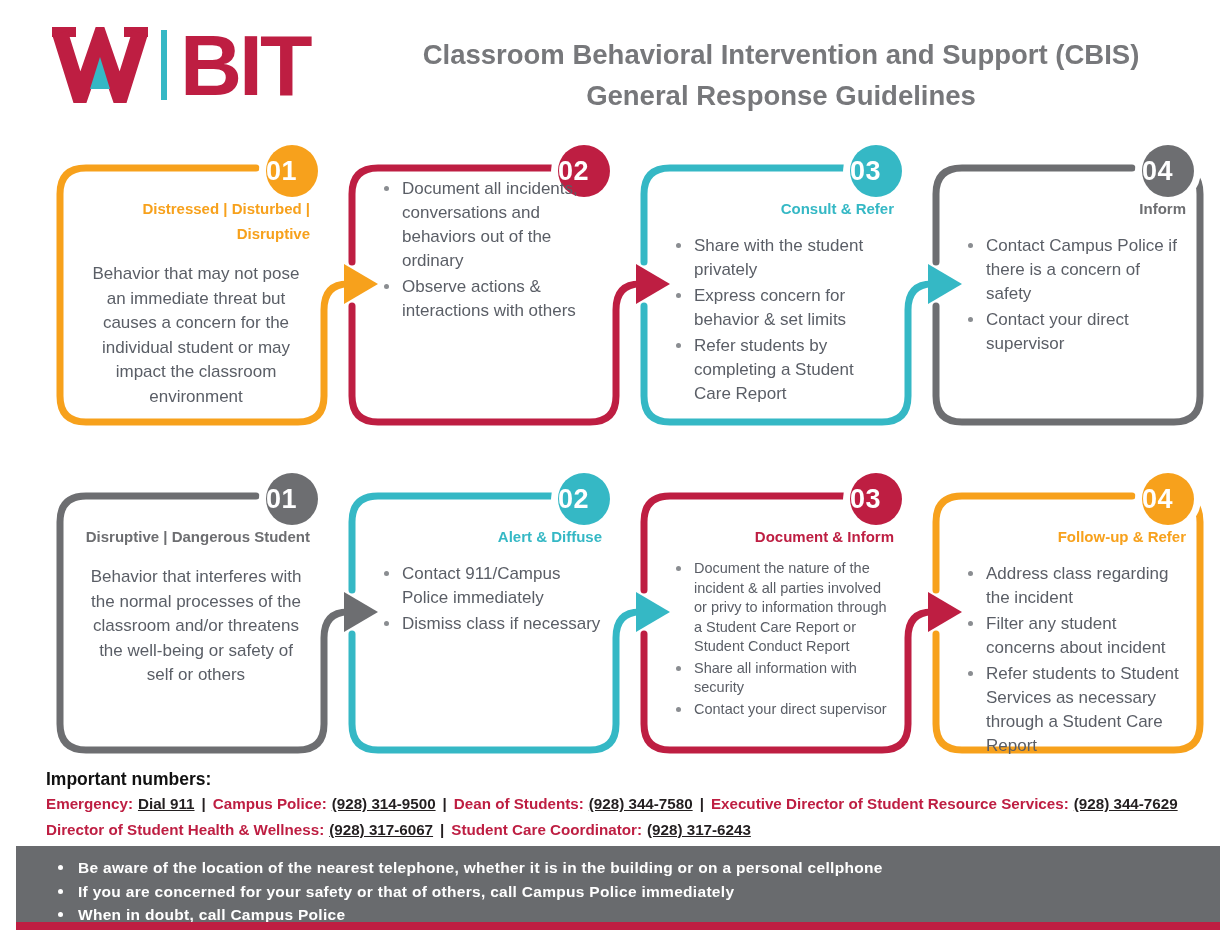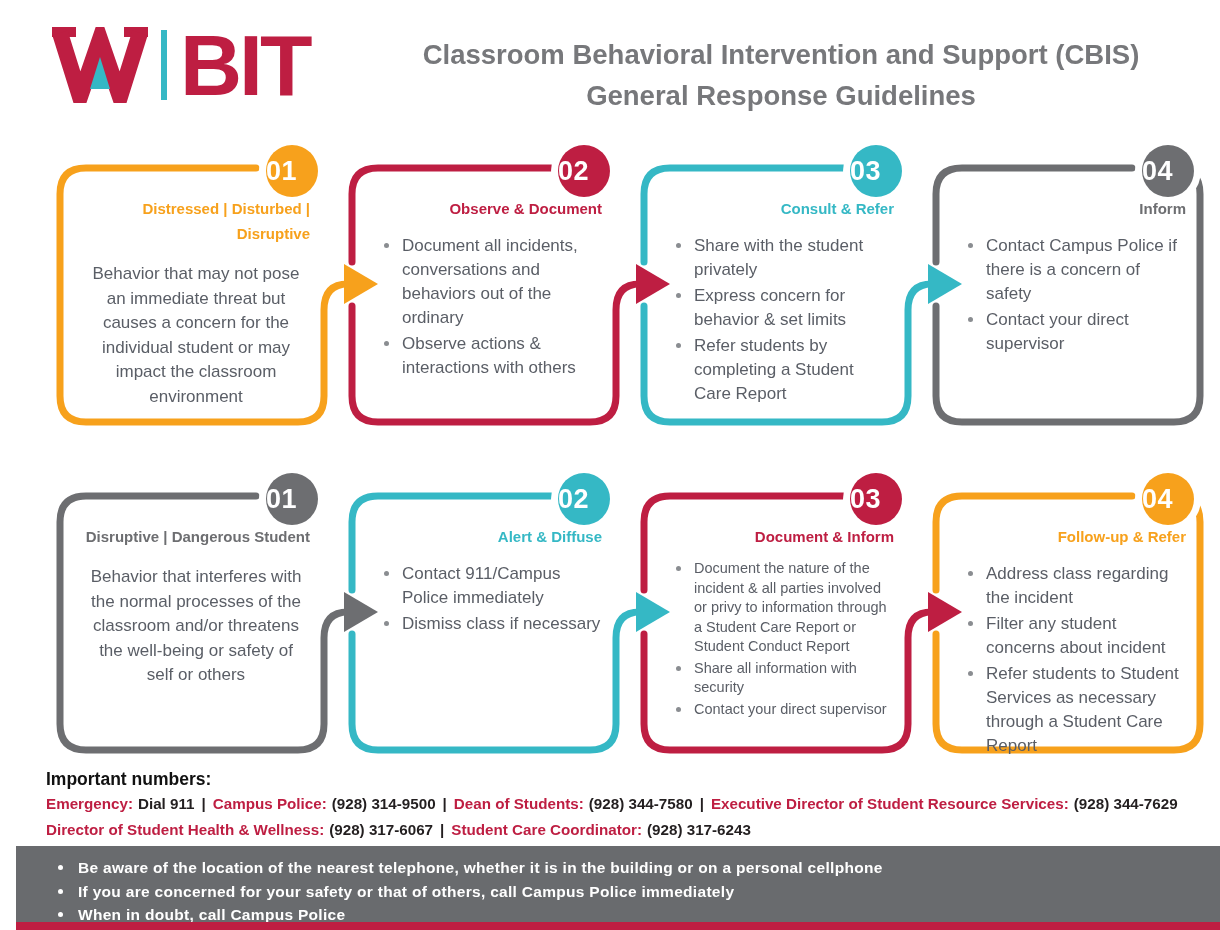--- a/index.html
+++ b/index.html
@@ -39,21 +39,21 @@
   .bullets li::before{content:"";position:absolute;left:4px;top:9px;width:5px;height:5px;border-radius:50%;background:#8a8d91;}
   .small .bullets{margin-top:10px;}
   .small .bullets li{font-size:14.5px;line-height:19.5px;}
   .small .bullets li::before{top:7px;}
 
   
   .numbers{position:absolute;left:30px;top:768px;width:1180px;}
   .numbers h4{margin:0;font-size:17.5px;line-height:22px;color:#111111;}
   .numline{margin-top:2px;font-size:15.2px;font-weight:bold;color:#231f20;line-height:24px;white-space:nowrap;}
   .lbl{color:#be1e42;}
-  .val{color:#231f20;margin-left:5px;}
+  .val{color:#231f20;margin-left:5px;text-decoration:underline;}
   .sep{margin:0 7px;color:#231f20;}
 
   
   .footbar{position:absolute;left:0;top:846px;width:1220px;height:76px;background:#696b6e;}
   .footbar ul{list-style:none;margin:10px 0 0;padding:0 0 0 36px;}
   .footbar li{position:relative;padding-left:26px;color:#ffffff;font-size:15.5px;font-weight:bold;
               line-height:23.5px;letter-spacing:.3px;}
   .footbar li::before{content:"";position:absolute;left:6px;top:9px;width:5px;height:5px;border-radius:50%;background:#fff;}
   .bottombar{position:absolute;left:0;top:922px;width:1220px;height:8px;background:#be1e42;}
 </style>
@@ -94,21 +94,20 @@
   <div class="box r0 p1 c-crimson">
     <svg width="336" height="262" viewBox="0 0 336 262">
       <path class="ln" d="M 232 4 L 30 4 Q 4 4 4 30 L 4 98"></path>
       <path class="ln" d="M 4 142 L 4 232 Q 4 258 30 258 L 242 258 Q 268 258 268 232 L 268 146 Q 268 120 292 120"></path>
       <polygon class="fl" points="288,100 288,140 322,120"></polygon>
     </svg>
     <div class="badge">
         <span>02</span>
       </div>
     <div class="content">
-      <h3 class="title">Observe &amp; Document</h3>
       <ul class="bullets">
         <li>Document all incidents, conversations and behaviors out of the ordinary</li>
         <li>Observe actions &amp; interactions with others</li>
       </ul>
     </div>
   </div>
 
   <div class="box r0 p2 c-teal">
     <svg width="336" height="262" viewBox="0 0 336 262">
       <path class="ln" d="M 232 4 L 30 4 Q 4 4 4 30 L 4 98"></path>

